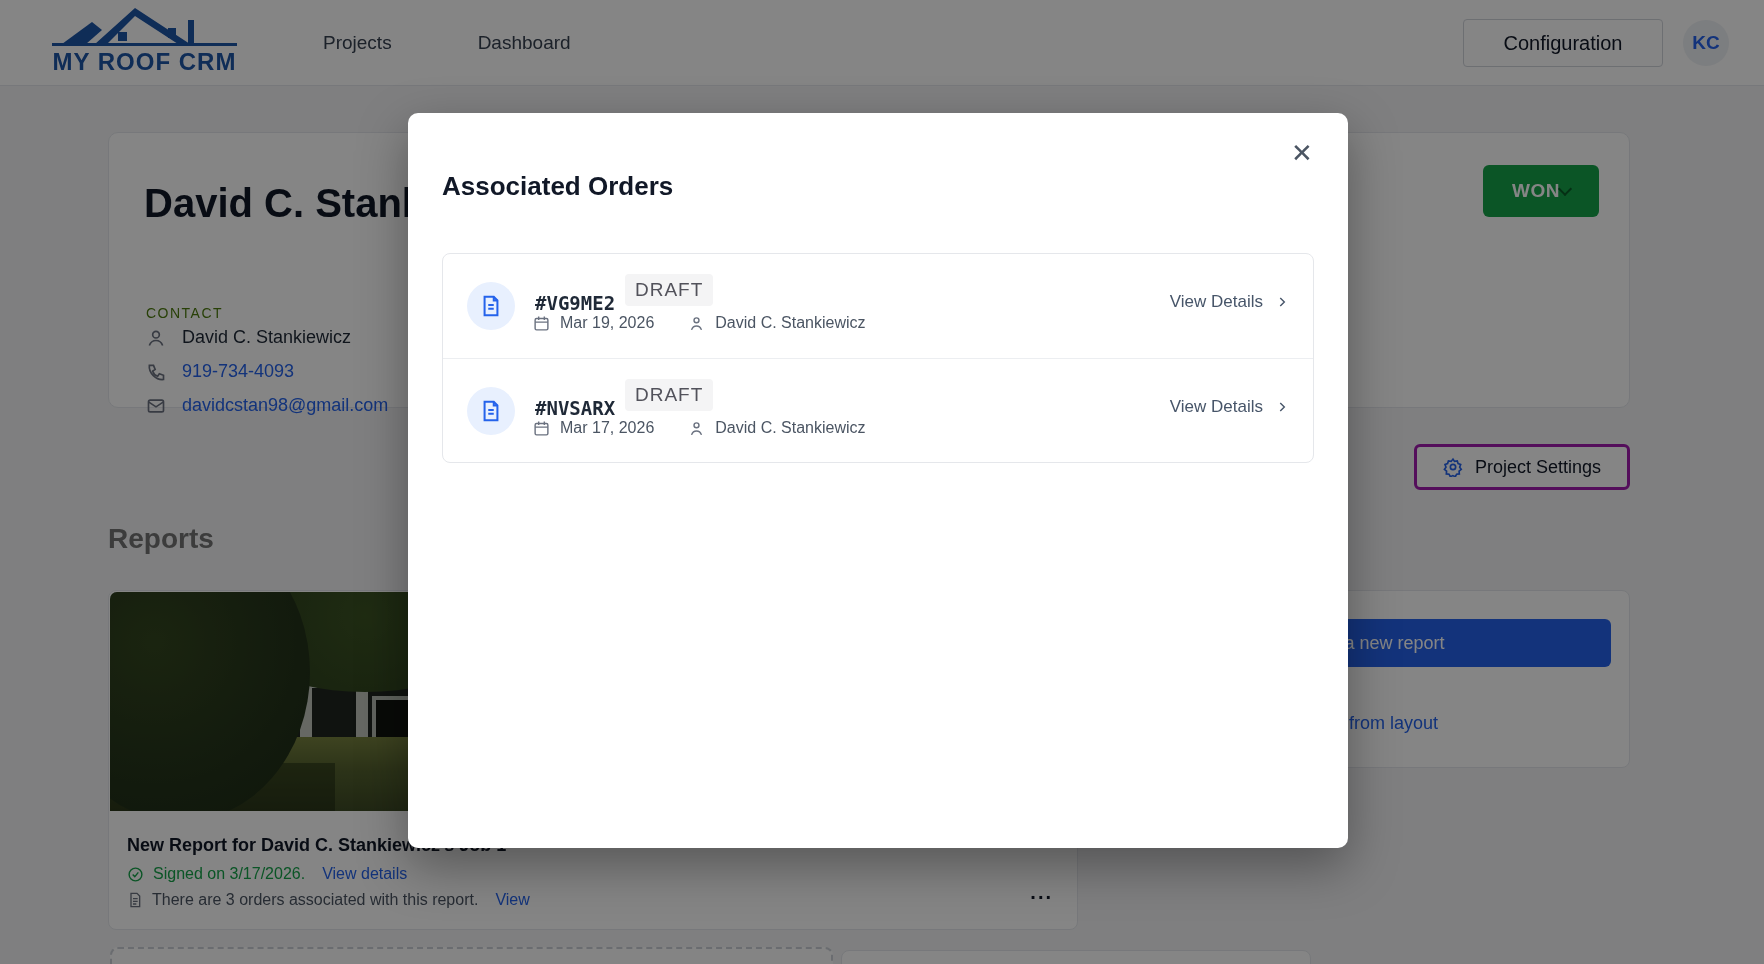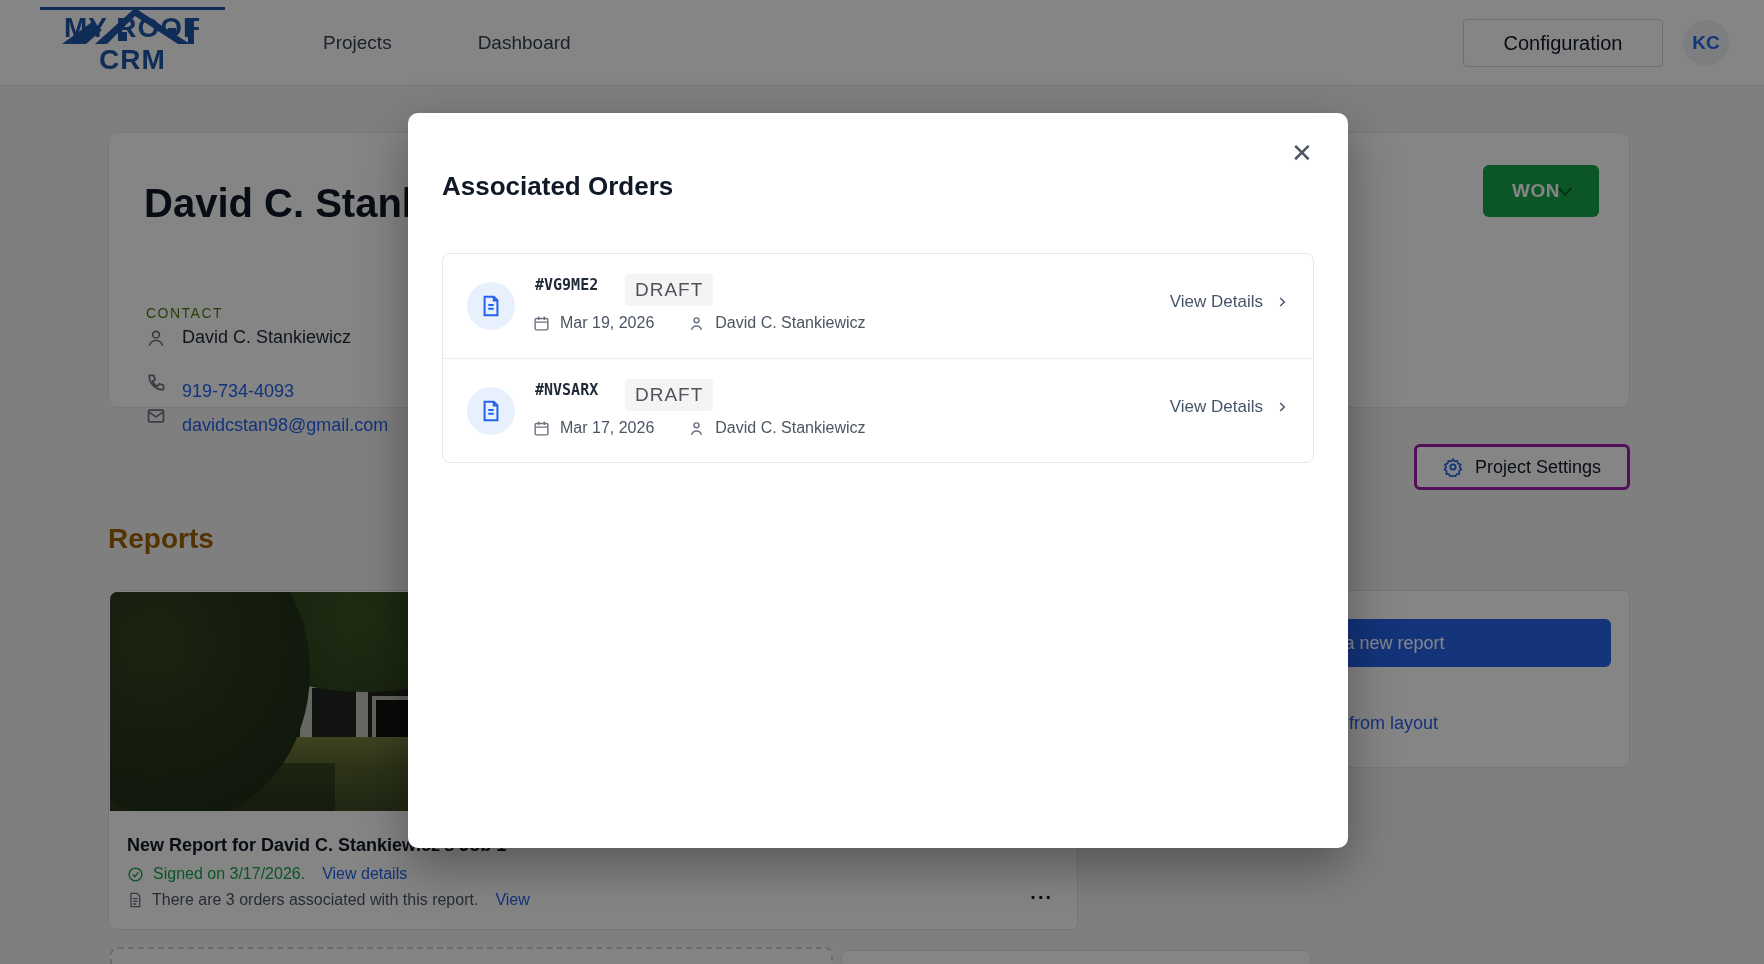--- a/index.html
+++ b/index.html
@@ -3,55 +3,55 @@
 <meta charset="utf-8">
 <style>
   * { margin:0; padding:0; box-sizing:border-box; }
   html,body { width:1764px; height:964px; overflow:hidden;
     font-family:"Liberation Sans", sans-serif; background:#f3f4f6; }
 
   
   .header { position:absolute; left:0; top:0; width:1764px; height:86px;
     background:#ffffff; border-bottom:1px solid #e5e7eb; z-index:1; }
   .logo { position:absolute; left:40px; top:6px; width:185px; height:74px; cursor:pointer; }
-  .logo-text { position:absolute; left:0; bottom:4px; width:185px; text-align:center;
-    font-size:28px; font-weight:bold; color:#1e56a8; letter-spacing:1px;
+  .logo-text { position:absolute; left:12px; bottom:4px; width:185px; text-align:center;
+    font-size:24px; font-weight:bold; color:#1e56a8; letter-spacing:1px;
     border-top:3px solid #1e56a8; padding-top:2px; }
   .nav { position:absolute; left:303px; top:0; height:86px; display:flex; align-items:center; gap:86px;margin-left:20px; }
   .nav a { font-size:19px; color:#374151; text-decoration:none; cursor:pointer; }
   .config-btn { position:absolute; left:1463px; top:19px; width:200px; height:48px;
     background:#fff; border:1px solid #d1d5db; border-radius:4px; font-size:20px;
     color:#111827; cursor:pointer; font-family:inherit; }
   .avatar { position:absolute; left:1683px; top:20px; width:46px; height:46px; border-radius:50%;
     background:#eef1f5; color:#2563eb; font-size:19px; font-weight:bold;
     display:flex; align-items:center; justify-content:center; cursor:pointer; }
 
   
   .page { position:absolute; left:0; top:86px; width:1764px; height:878px; z-index:1; }
   .contact-card { position:absolute; left:108px; top:46px; width:1522px; height:276px;
     background:#fff; border:1px solid #e5e7eb; border-radius:10px; }
   .project-title { position:absolute; left:35px; top:48px; font-size:40px; font-weight:bold; color:#111827; }
   .contact-label { position:absolute; left:37px; top:172px; font-size:14px; font-weight:normal;
     color:#4d7c0f; letter-spacing:1.5px; }
   .c-row { position:absolute; left:37px; display:flex; align-items:center; gap:16px; font-size:18px; color:#1f2937; }
   .c-row svg { color:#6b7280; }
-  .c-link { color:#2563eb; text-decoration:none; cursor:pointer;margin-top:20px; }
+  .c-link { color:#2563eb; text-decoration:none; cursor:pointer; }
   .won-btn { position:absolute; left:1374px; top:32px; width:116px; height:52px;
     background:#16a34a; border:none; border-radius:6px; color:#fff; font-weight:bold;
     font-size:19px; letter-spacing:0.5px; cursor:pointer; display:flex;
     align-items:center; justify-content:center; font-family:inherit; }
   .won-btn .chev { width:10px; height:10px; border-right:2px solid #0b5c28;
     border-bottom:2px solid #0b5c28; transform:rotate(45deg); margin-top:-4px; }
 
   .settings-btn { position:absolute; left:1414px; top:358px; width:216px; height:46px;
     background:#fff; border:3px solid #a21caf; border-radius:6px; font-size:18px; color:#111827;
     display:flex; align-items:center; justify-content:center; gap:12px; cursor:pointer; font-family:inherit; }
   .settings-btn svg { color:#2563eb; }
 
-  .reports-heading { position:absolute; left:108px; top:437px; font-size:28px; font-weight:bold; color:#a16207; }
+  .reports-heading { position:absolute; left:108px; top:437px; font-size:28px; font-weight:bold; color:#737373; }
 
   .report-card { position:absolute; left:108px; top:504px; width:970px; height:340px;
     background:#fff; border:1px solid #e5e7eb; border-radius:8px; }
   .thumb { position:absolute; left:1px; top:1px; width:322px; height:219px;
     border-radius:7px 0 0 0; overflow:hidden; background:#cfd4d8; }
   
   .thumb .sky   { position:absolute; left:0; top:0; width:100%; height:60%; background:#cdd3d6; }
   .thumb .treeL { position:absolute; left:-60px; top:-70px; width:260px; height:300px; border-radius:50%;
     background:radial-gradient(circle at 40% 40%, #33461f 0%, #24331a 60%, #1c2a15 100%); }
   .thumb .treeT { position:absolute; left:90px; top:-90px; width:330px; height:190px; border-radius:50%;
@@ -98,21 +98,21 @@
   .modal-close { position:absolute; right:28px; top:22px; width:36px; height:36px; border:none;
     background:transparent; color:#4b5563; font-size:26px; cursor:pointer; line-height:36px; }
   .modal-title { position:absolute; left:34px; top:58px; font-size:26px; font-weight:bold; color:#111827; }
 
   .orders-list { position:absolute; left:34px; top:140px; width:872px;
     border:1px solid #e5e7eb; border-radius:8px; background:#fff; }
   .order-row { position:relative; height:104px; cursor:pointer; }
   .order-row + .order-row { border-top:1px solid #eceef1; }
   .order-ico { position:absolute; left:24px; top:28px; width:48px; height:48px; border-radius:50%;
     background:#e8f0fe; display:flex; align-items:center; justify-content:center; color:#2563eb; }
-  .order-id { position:absolute; left:92px; top:22px; font-size:15px; font-weight:bold; color:#1f2937;
+  .order-id { position:absolute; left:92px; top:38px; font-size:19px; font-weight:bold; color:#1f2937;
     font-family:"DejaVu Sans Mono", monospace; }
   .order-badge { position:absolute; left:182px; top:20px; background:#f4f4f5; color:#52525b;
     font-size:19px; letter-spacing:1px; padding:5px 10px; border-radius:4px; }
   .order-meta { position:absolute; left:90px; top:60px; display:flex; align-items:center; gap:10px;
     font-size:16px; color:#4b5563; }
   .order-meta svg { color:#6b7280; }
   .meta-gap { width:14px; }
   .view-details { position:absolute; right:24px; top:38px; display:flex; align-items:center; gap:12px;
     font-size:17px; color:#475569; cursor:pointer; }
 </style>

